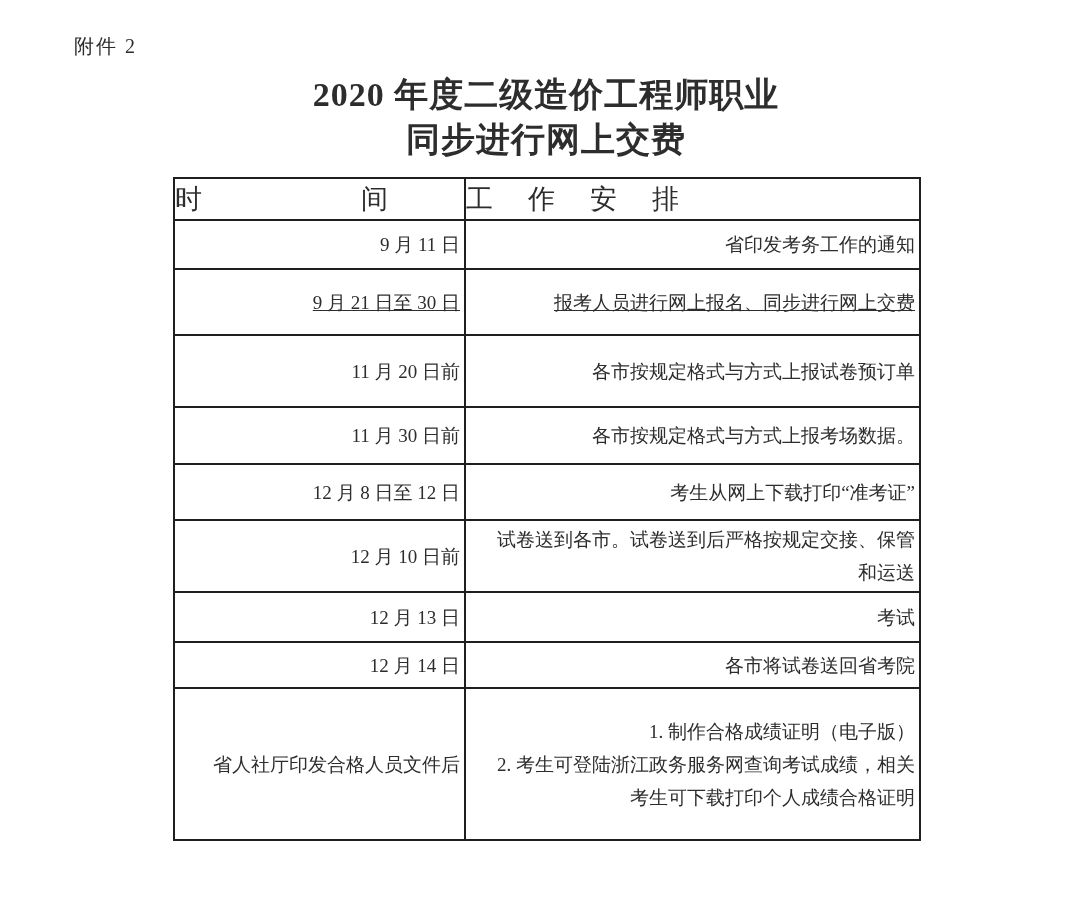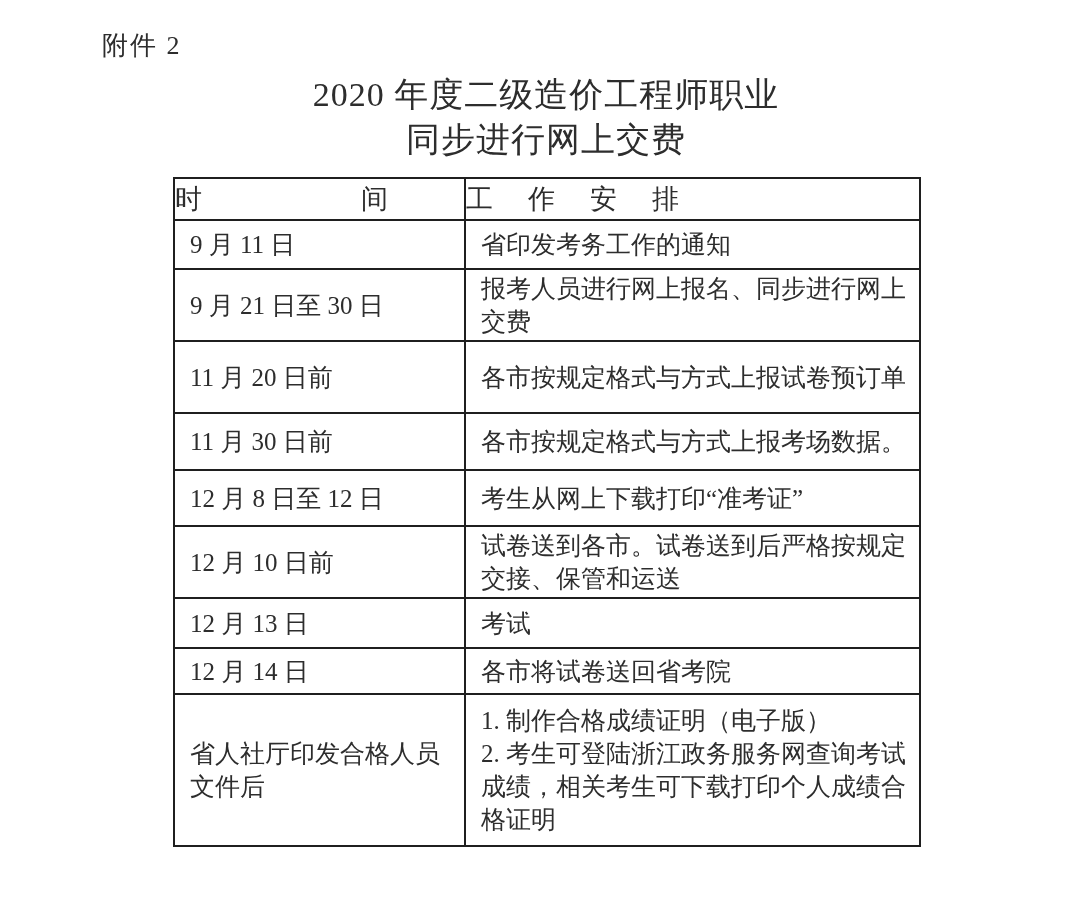--- a/index.html
+++ b/index.html
@@ -8,30 +8,30 @@
     background: #ffffff;
   }
   body {
     width: 1080px;
     height: 904px;
     overflow: hidden;
     font-family: "Liberation Serif", "DejaVu Serif", serif;
     color: #2d2d2d;
   }
   .attachment-label {
-    margin: 28px 0 0 102px;
-    font-size: 26px;
+    margin: 28px 0 0 74px;
+    font-size: 20px;
     line-height: 36px;
     letter-spacing: 2px;
   }
   .doc-title {
     width: 746px;
     margin: 8px 0 4px 173px;
     text-align: center;
-    font-weight: normal;
+    font-weight: bold;
     font-size: 34px;
     line-height: 45px;
     letter-spacing: 1px;
   }
   table.schedule {
     margin: 15px 0 0 173px;
     width: 746px;
     border-collapse: collapse;
     table-layout: fixed;
   }
@@ -43,23 +43,23 @@
     word-break: break-all;
   }
   .schedule th {
     font-size: 27px;
     text-align: left;
     padding: 2px 0;
     white-space: pre;
     letter-spacing: 4px;
   }
   .schedule td {
-    font-size: 25px;
+    font-size: 19px;
     line-height: 33px;
-    text-align: left;
+    text-align: right;
   }
   .col-time  { width: 291px; }
   .col-work  { width: 455px; }
   .task-para { margin: 0; }
 </style>
 </head>
 <body>
 
 <div class="attachment-label">附件 2</div>
 
@@ -75,21 +75,21 @@
   </colgroup>
   <tbody>
       <tr style="height:38px;">
     <th>时　　　　　间</th>
     <th>工　作　安　排</th>
   </tr>
   <tr style="height:49px;">
     <td>9 月 11 日</td>
     <td>省印发考务工作的通知</td>
   </tr>
-  <tr style="height:66px;">
+  <tr style="height:66px;text-decoration:underline;">
     <td>9 月 21 日至 30 日</td>
     <td>报考人员进行网上报名、同步进行网上交费</td>
   </tr>
   <tr style="height:72px;">
     <td>11 月 20 日前</td>
     <td>各市按规定格式与方式上报试卷预订单</td>
   </tr>
   <tr style="height:57px;">
     <td>11 月 30 日前</td>
     <td>各市按规定格式与方式上报考场数据。</td>

